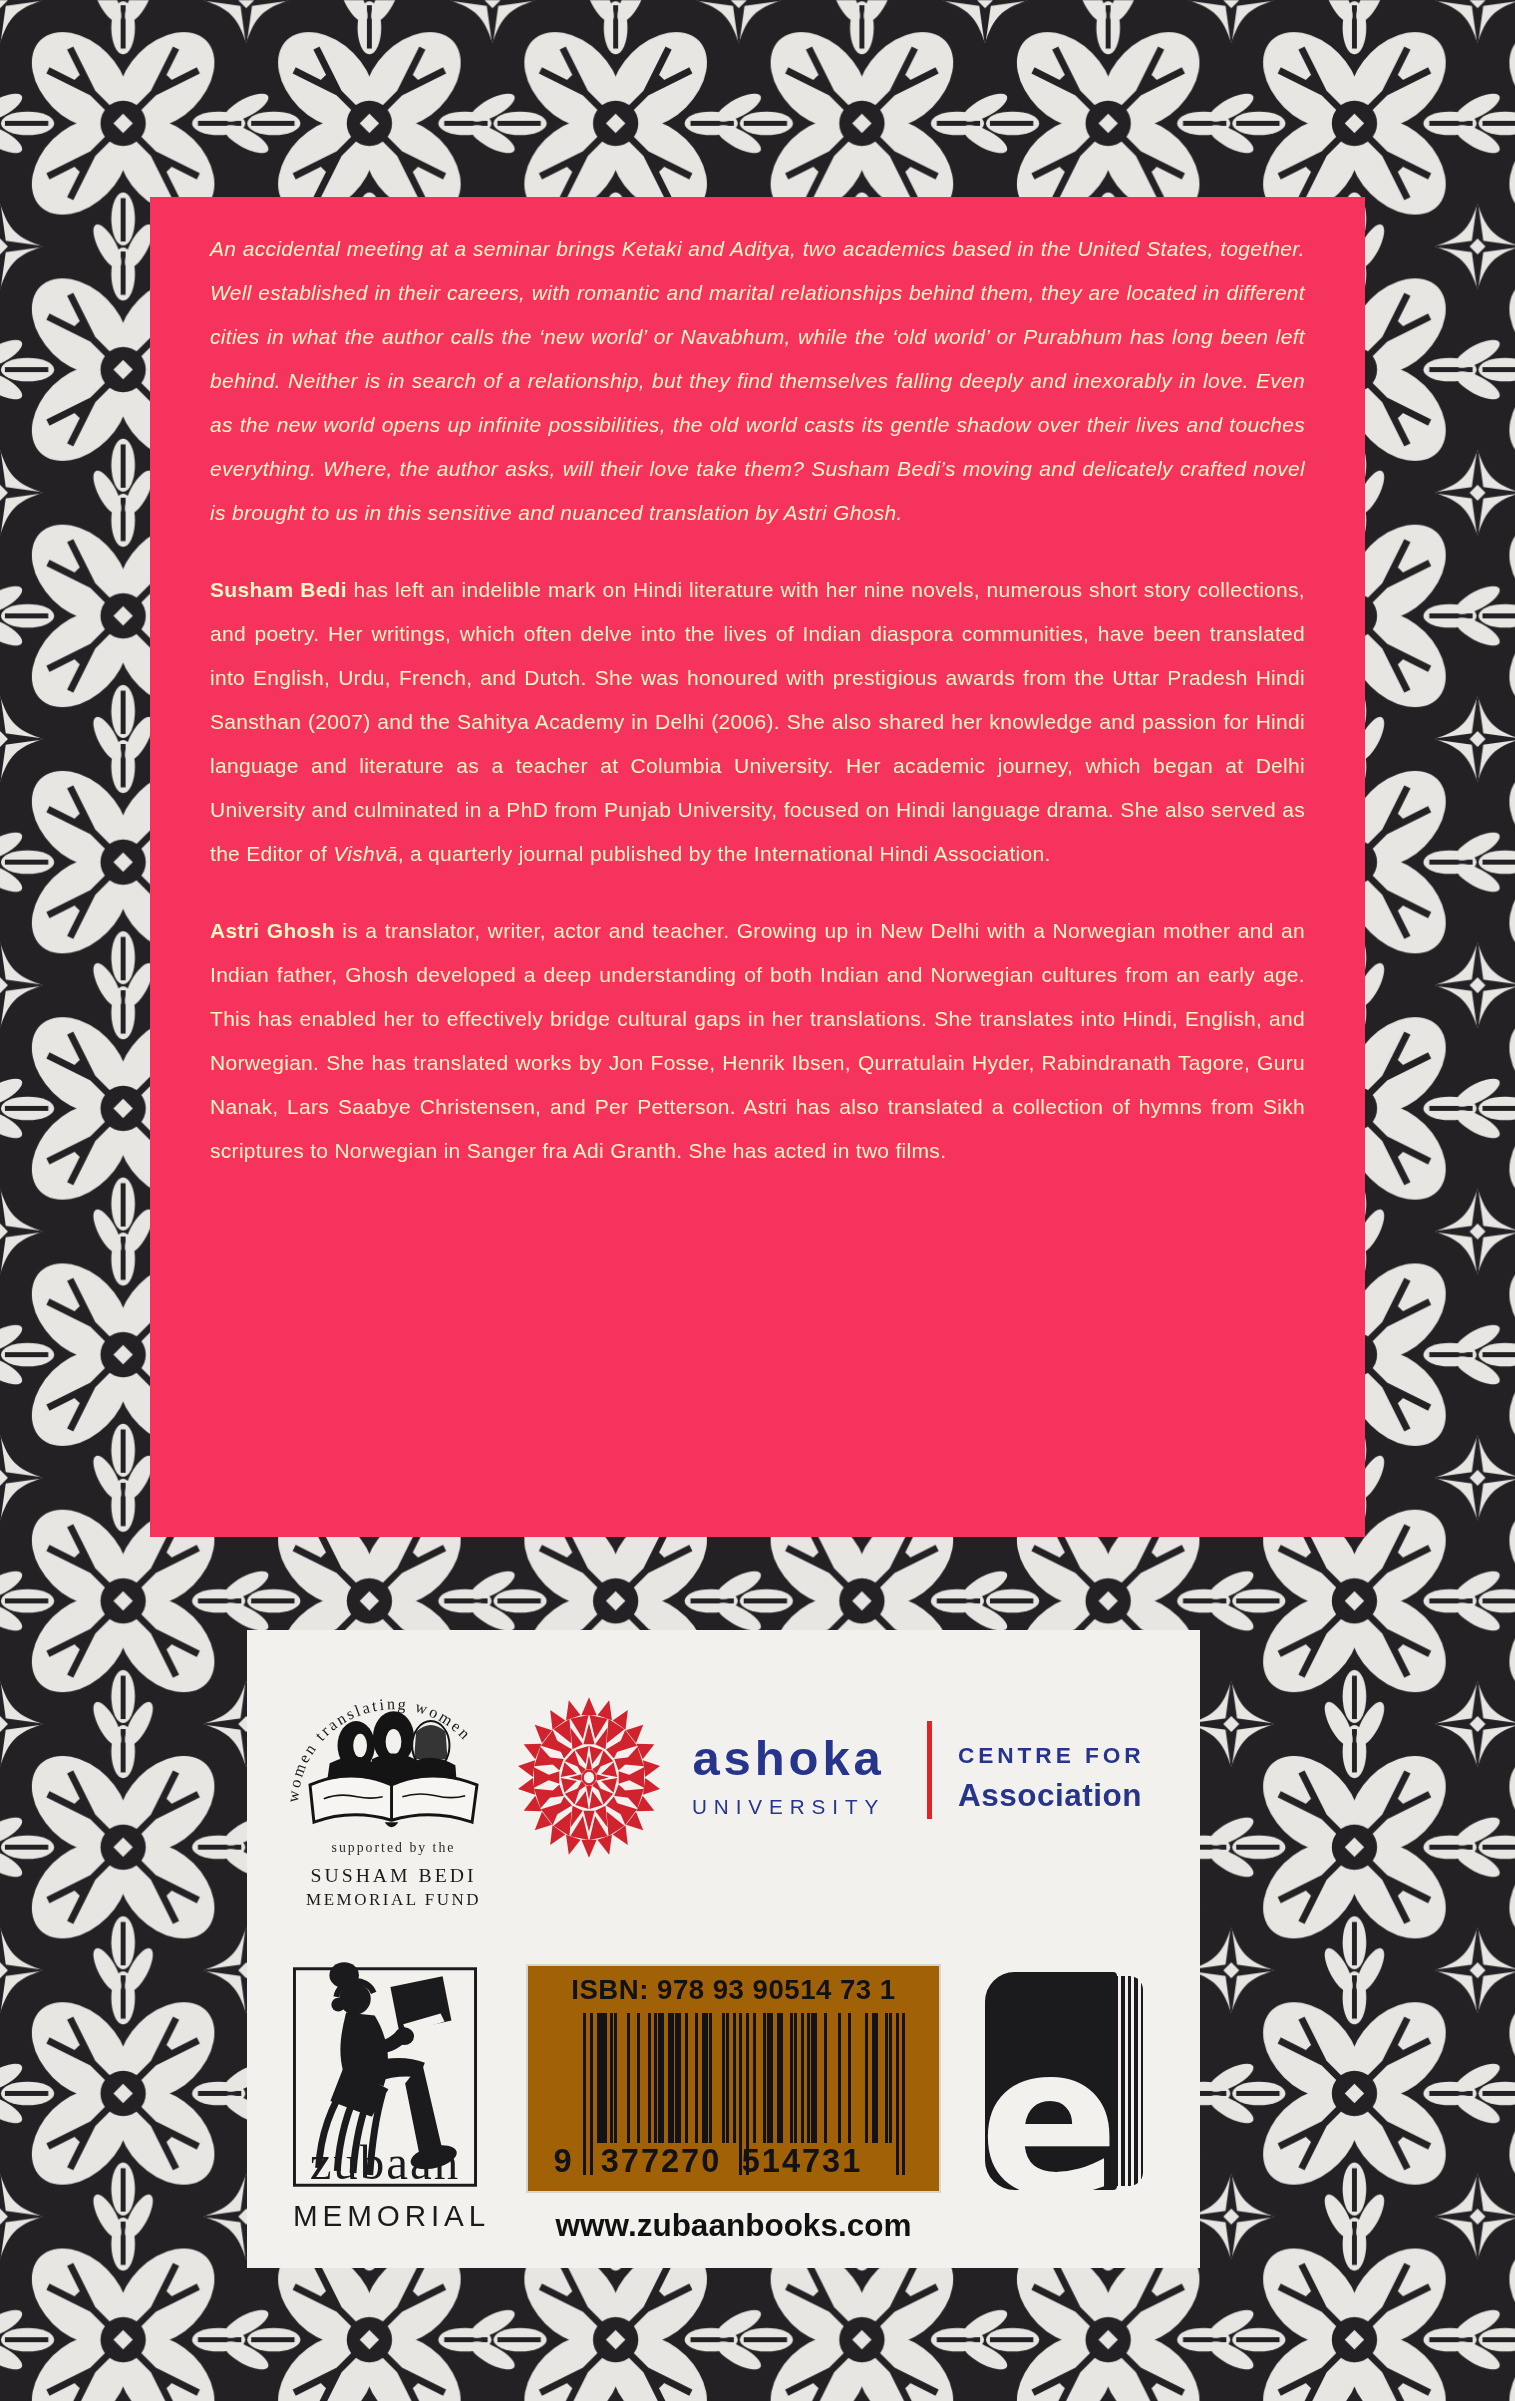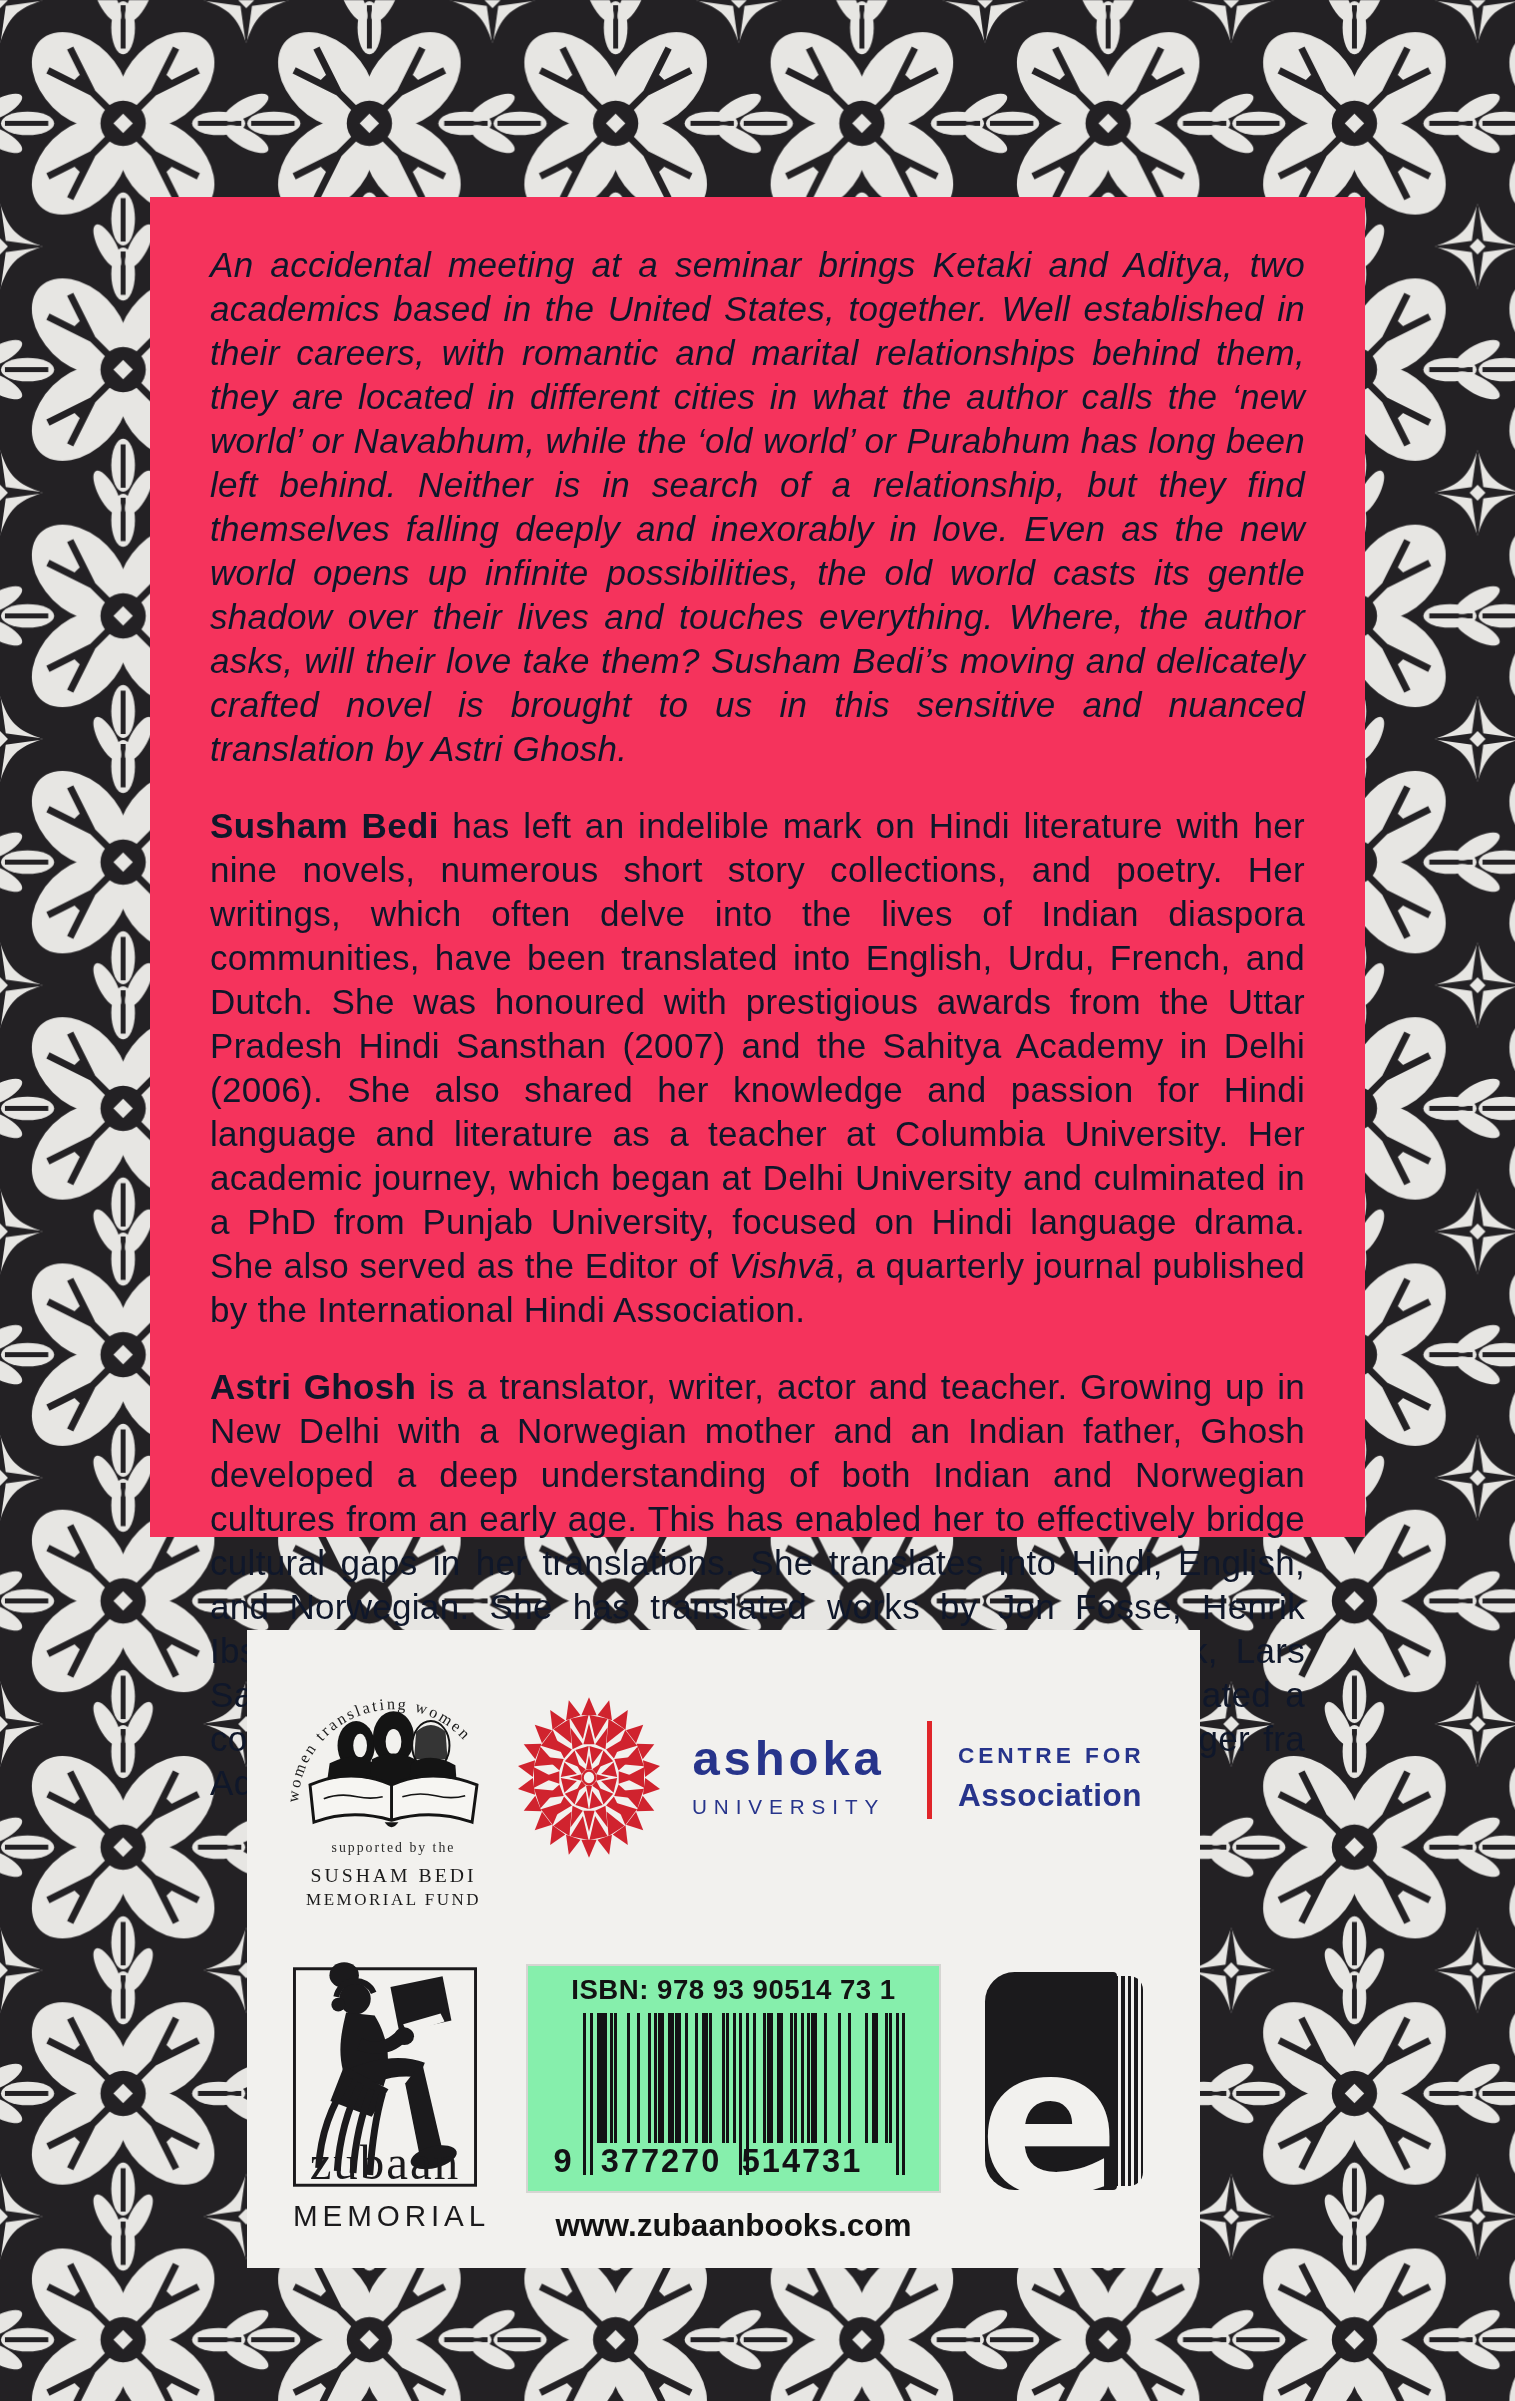--- a/index.html
+++ b/index.html
@@ -3,21 +3,21 @@
 <meta charset="utf-8">
 <style>
   html,body{margin:0;padding:0;}
   body{width:1515px;height:2402px;position:relative;overflow:hidden;background:#232124;
        font-family:"Liberation Sans",sans-serif;}
   .bg-pattern{position:absolute;inset:0;z-index:0;}
 
   
   .pink-panel{position:absolute;left:150px;top:197px;width:1215px;height:1340px;
       background:#f5335c;z-index:2;box-sizing:border-box;padding:29.6px 60px 0 60px;}
-  .pink-panel p{margin:16px 0 33px 0;color:#0f172a;font-size:35px;line-height:44px;
+  .pink-panel p{margin:0 0 33px 0;color:#fef9c3;font-size:21px;line-height:44px;
       letter-spacing:0.3px;text-align:justify;}
   .blurb{font-style:italic;}
   .bio b{font-weight:700;}
   .journal{font-style:italic;}
 
   
   .logo-panel{position:absolute;left:247px;top:1630px;width:953px;height:638px;
       background:#f2f1ee;z-index:2;}
 
   
@@ -39,21 +39,21 @@
 
   
   .zubaan{position:absolute;left:46px;top:337px;width:184px;}
   .zubaan-box{position:relative;width:184px;height:220px;}
   .zubaan-box svg{position:absolute;left:0;top:0;overflow:visible;}
   .zubaan-name{position:absolute;left:0;right:0;bottom:0;text-align:center;
       font-family:"Liberation Serif",serif;font-size:49px;letter-spacing:2px;color:#1b1a1c;line-height:1;}
   .zubaan-imprint{text-align:center;font-size:29.6px;letter-spacing:4.9px;color:#1b1a1c;margin-top:11.8px;font-weight:500;}
 
   
-  .isbn-box{position:absolute;left:279px;top:334px;width:415px;height:229px;background:#86efac;
+  .isbn-box{position:absolute;left:279px;top:334px;width:415px;height:229px;background:#a16207;
       border:2px solid #d6d5d2;box-sizing:border-box;}
   .isbn-label{text-align:center;font-size:27.6px;font-weight:700;color:#121212;margin-top:7.9px;letter-spacing:0.5px;}
   .bars{position:absolute;left:55px;top:47px;width:323px;height:162px;}
   .bar{position:absolute;top:0;height:130px;background:#131215;}
   .bar.tall{height:162px;}
   .digit-lead{position:absolute;left:25.6px;top:177px;font-size:32.5px;font-weight:600;color:#131215;}
   .digits-left{position:absolute;left:65px;top:177px;width:136px;text-align:center;font-size:32.5px;font-weight:600;color:#131215;letter-spacing:2px;}
   .digits-right{position:absolute;left:206px;top:177px;width:136px;text-align:center;font-size:32.5px;font-weight:600;color:#131215;letter-spacing:2px;}
   .website{position:absolute;left:279px;top:577px;width:415px;text-align:center;
       font-size:31.5px;font-weight:700;color:#111111;}

